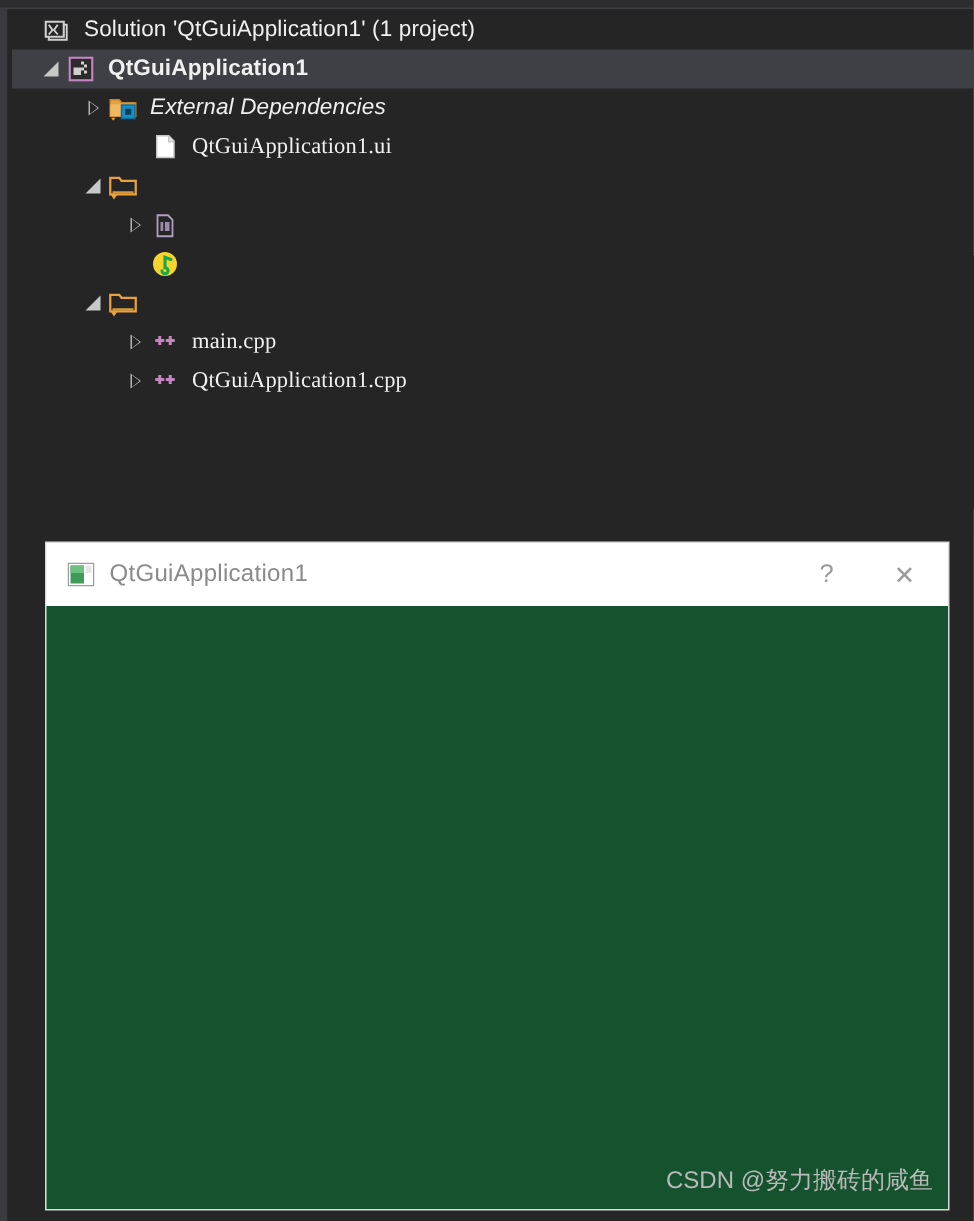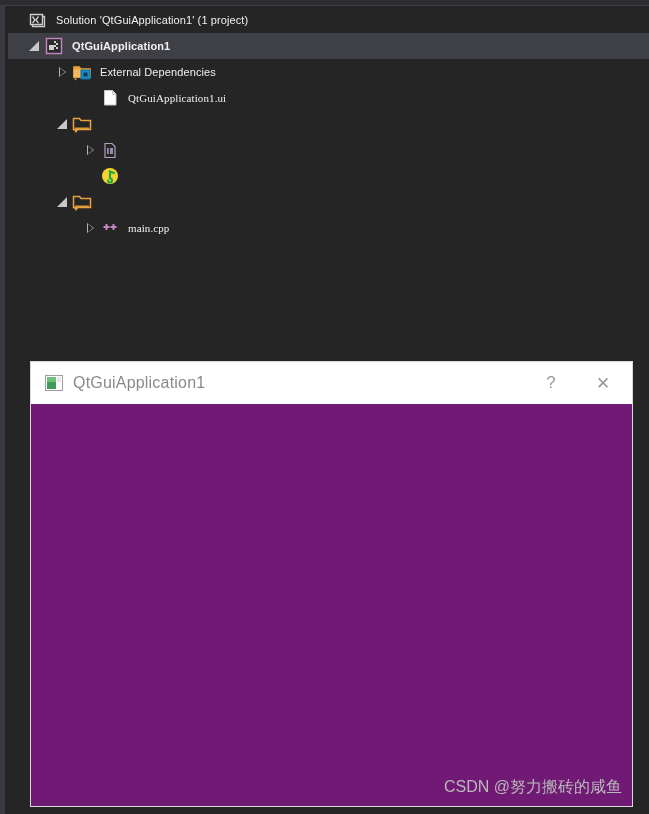--- a/index.html
+++ b/index.html
@@ -54,21 +54,21 @@
     height: 26px;
     line-height: 26px;
     white-space: nowrap;
     display: flex;
     align-items: center;
   }
   .row.selected {
     background: #3f3f46;
   }
   .row .label {
-    font-size: 11px;
+    font-size: 15px;
     color: #f0f0f0;
     letter-spacing: 0.1px;
   }
   .row.bold .label { font-weight: bold; }
 
   .twisty {
     width: 18px;
     height: 26px;
     flex: 0 0 18px;
     position: relative;
@@ -106,21 +106,21 @@
     width: 20px;
     height: 20px;
     margin-right: 8px;
     position: relative;
     display: inline-block;
   }
   .icon svg { display: block; }
 
   .indent-0 { padding-left: 2px; }
   .indent-1 { padding-left: 18px; }
-  .indent-2 { padding-left: 46px; }
+  .indent-2 { padding-left: 46px; font-style: italic; }
   .indent-3 { padding-left: 74px; font-family: Liberation Serif, serif; }
 
   
   .qt-window {
     position: absolute;
     left: 31px;
     top: 362px;
     width: 601px;
     height: 444px;
     background: #efefef;
@@ -158,21 +158,21 @@
     align-items: center;
     justify-content: center;
     color: #9a9a9a;
     font-size: 17px;
   }
   .qt-btn.close { width: 58px; }
   .qt-client {
     position: absolute;
     left: 0; top: 42px;
     right: 0; bottom: 0;
-    background: #701a75;
+    background: #14532d;
   }
   .watermark {
     position: absolute;
     right: 10px;
     bottom: 8px;
     font-size: 16px;
     color: #b9b9b9;
     font-family: "Liberation Sans", sans-serif;
     white-space: nowrap;
   }
@@ -276,20 +276,30 @@
       </div>
       <div class="row indent-3">
         <span class="twisty collapsed"></span>
         <span class="icon">
           <svg width="20" height="20" viewBox="0 0 20 20">
             <path d="M3.5 8h2v-2h2v2h2v2h-2v2h-2v-2h-2z" fill="#c586c0"></path>
             <path d="M10.5 8h2v-2h2v2h2v2h-2v2h-2v-2h-2z" fill="#c586c0"></path>
           </svg>
         </span>
         <span class="label">main.cpp</span>
+      </div>
+      <div class="row indent-3">
+        <span class="twisty collapsed"></span>
+        <span class="icon">
+          <svg width="20" height="20" viewBox="0 0 20 20">
+            <path d="M3.5 8h2v-2h2v2h2v2h-2v2h-2v-2h-2z" fill="#c586c0"></path>
+            <path d="M10.5 8h2v-2h2v2h2v2h-2v2h-2v-2h-2z" fill="#c586c0"></path>
+          </svg>
+        </span>
+        <span class="label">QtGuiApplication1.cpp</span>
       </div>
     </div>
 
   <div class="qt-window">
     <div class="qt-titlebar">
       <span class="qt-app-icon">
         <svg width="18" height="16" viewBox="0 0 18 16">
           <rect x="0.5" y="0.5" width="17" height="15" fill="#ffffff" stroke="#9e9e9e"></rect>
           <rect x="2" y="2" width="9" height="12" fill="#3f9b5a"></rect>
           <rect x="2" y="2" width="9" height="5" fill="#6ec07f"></rect>

